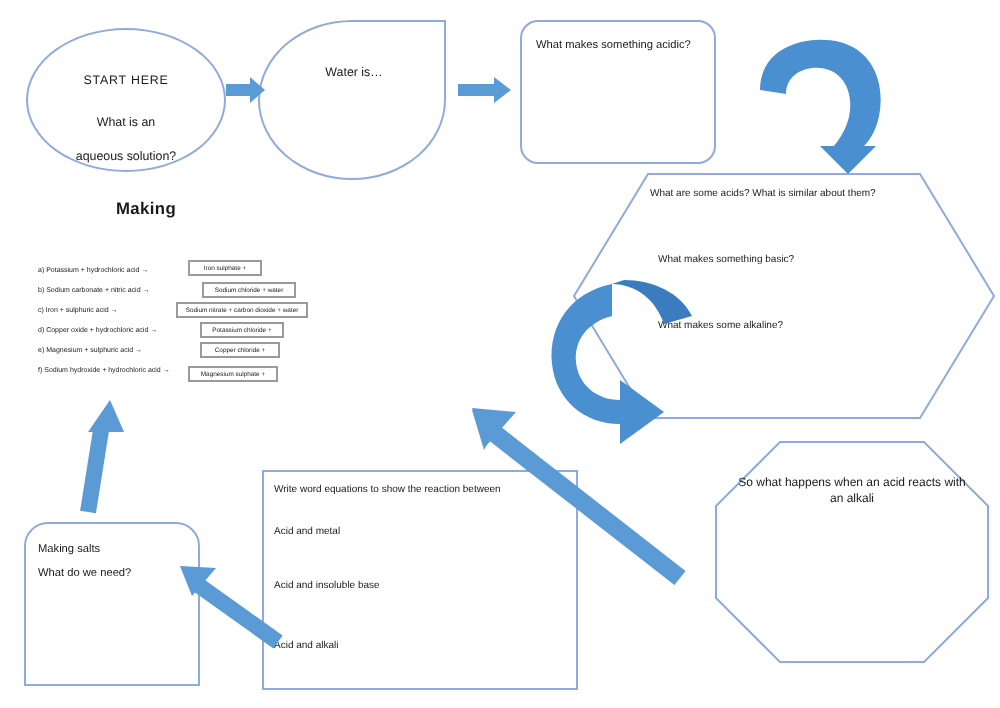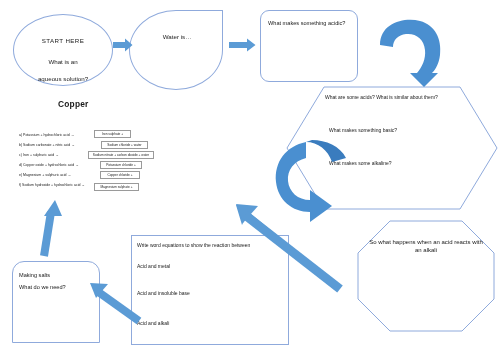--- a/index.html
+++ b/index.html
@@ -159,21 +159,21 @@
   <div class="shape" id="equations-box"></div>
   <div class="txt" id="eq-head">Write word equations to show the reaction between</div>
   <div class="txt" id="eq-1">Acid and metal</div>
   <div class="txt" id="eq-2">Acid and insoluble base</div>
   <div class="txt" id="eq-3">Acid and alkali</div>
 
   <div class="shape" id="making-salts"></div>
   <div class="txt" id="ms-title">Making salts</div>
   <div class="txt" id="ms-sub">What do we need?</div>
 
-  <div class="txt" id="plenary-title">Copper</div>
+  <div class="txt" id="plenary-title">Making</div>
 
   <div class="reactant" style="left:19px; top:133px;">a) Potassium + hydrochloric acid  →</div>
   <div class="reactant" style="left:19px; top:143px;">b) Sodium carbonate + nitric acid  →</div>
   <div class="reactant" style="left:19px; top:153px;">c) Iron + sulphuric acid  →</div>
   <div class="reactant" style="left:19px; top:163px;">d) Copper oxide + hydrochloric acid  →</div>
   <div class="reactant" style="left:19px; top:173px;">e) Magnesium + sulphuric acid  →</div>
   <div class="reactant" style="left:19px; top:183px;">f) Sodium hydroxide + hydrochloric acid  →</div>
 
   <div class="product" style="left:94px; top:130px; width:37px;">Iron sulphate +</div>
   <div class="product" style="left:101px; top:141px; width:47px;">Sodium chloride + water</div>

